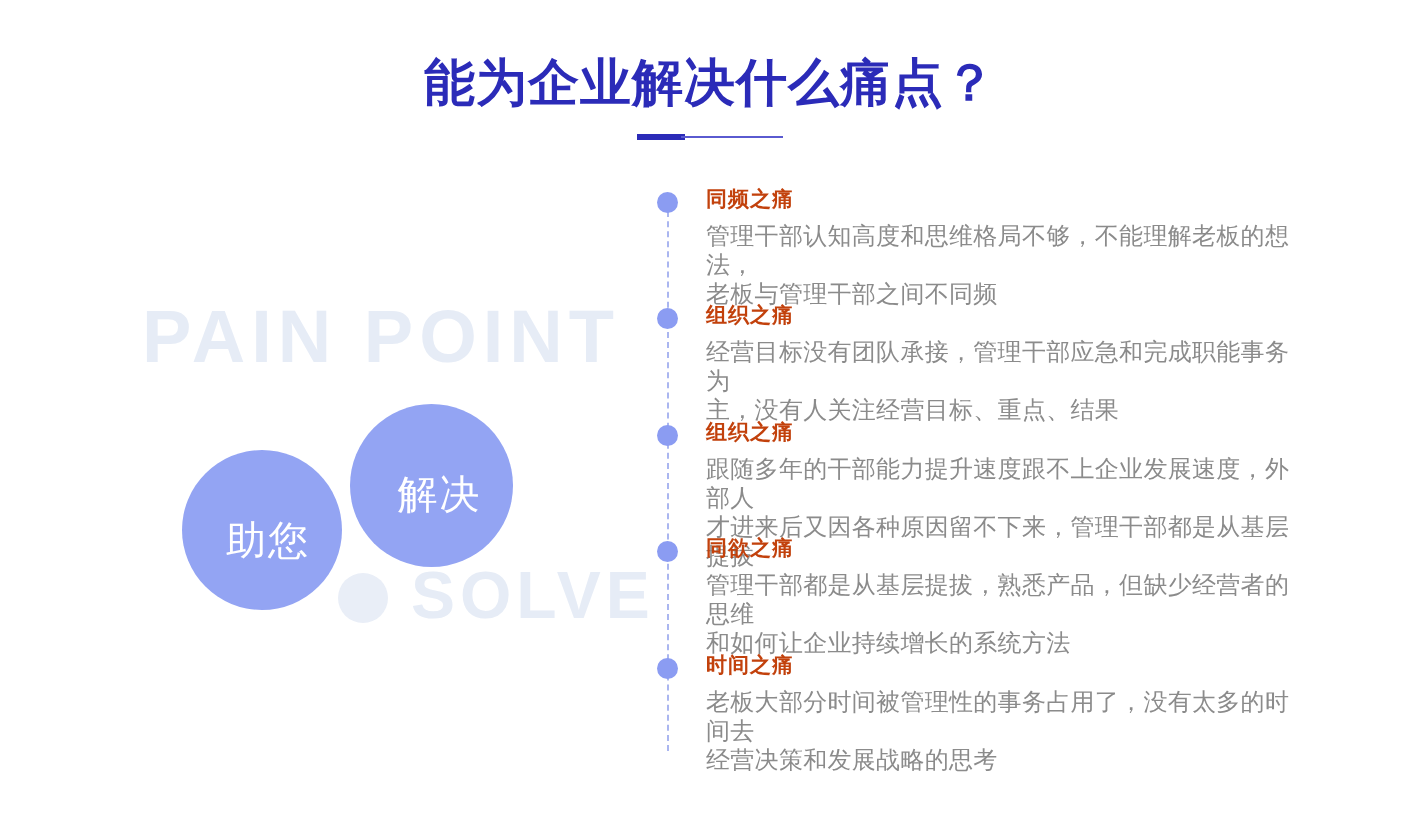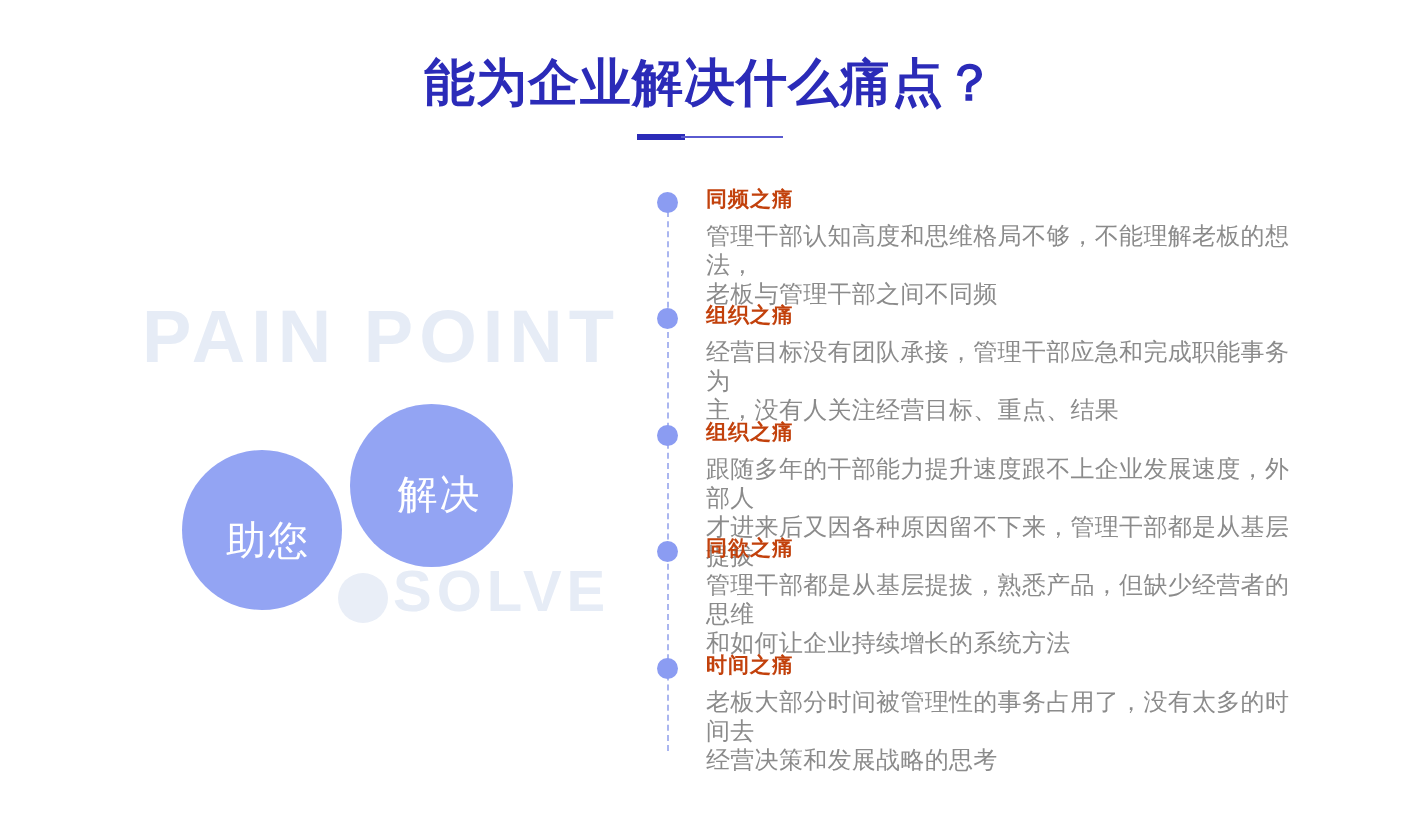--- a/index.html
+++ b/index.html
@@ -78,23 +78,23 @@
     white-space: nowrap;
     user-select: none;
   }
   .ghost-pain {
     left: 22px;
     top: 10px;
     font-size: 74px;
     letter-spacing: 6px;
   }
   .ghost-solve {
-    left: 273px;
+    left: 291px;
     top: 272px;
-    font-size: 58px;
+    font-size: 66px;
     letter-spacing: 5px;
   }
   .ghost-dot {
     position: absolute;
     left: 218px;
     top: 283px;
     width: 50px;
     height: 50px;
     border-radius: 50%;
     background: #e9eef7;

